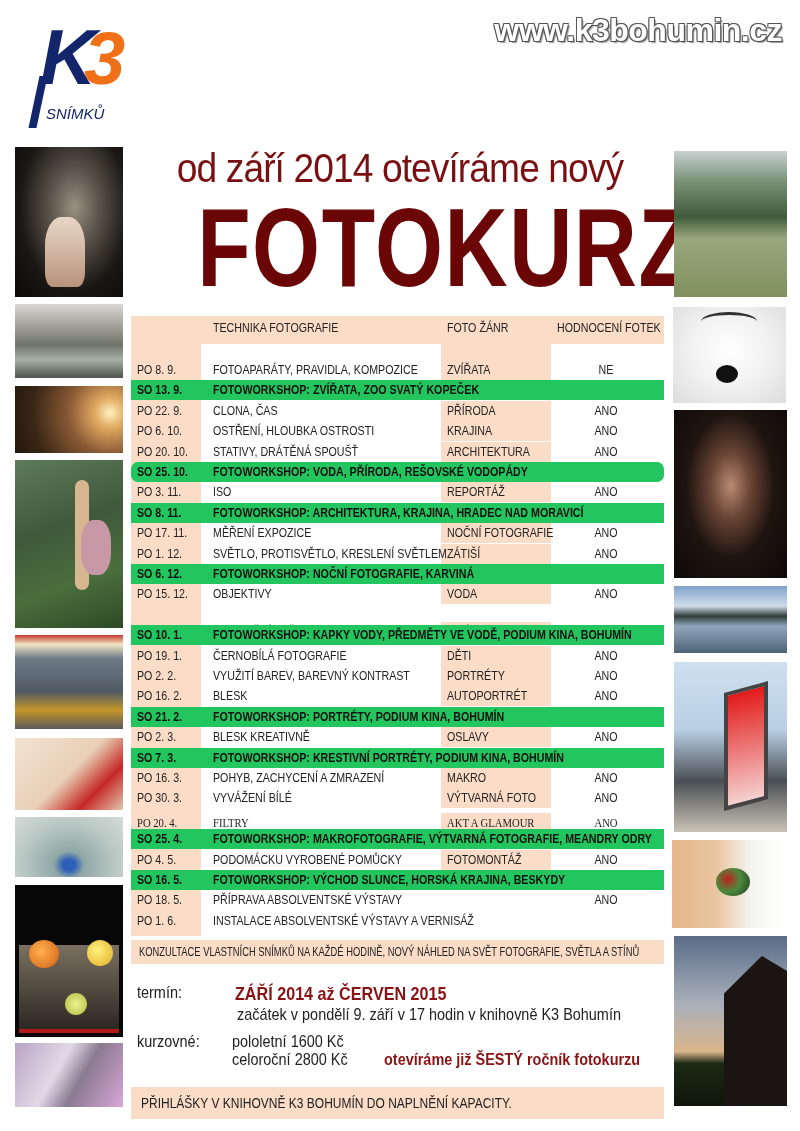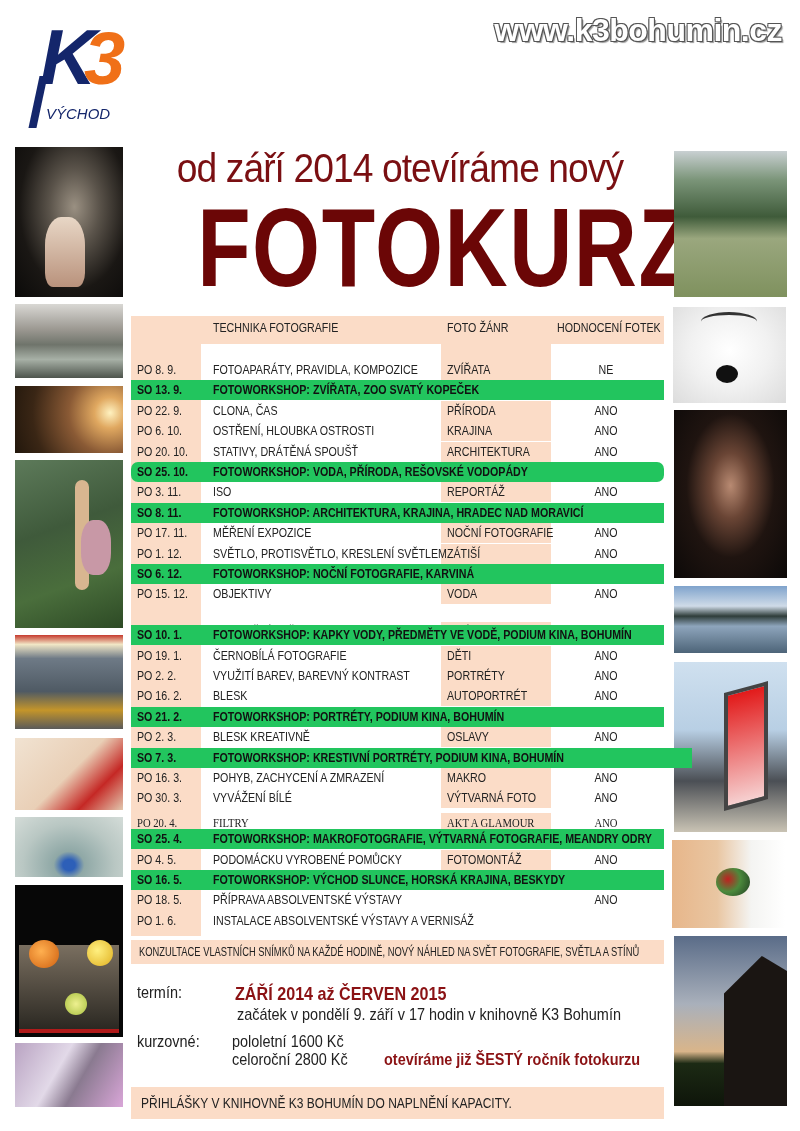--- a/index.html
+++ b/index.html
@@ -37,21 +37,21 @@
   .signup{left:131px;top:1087px;width:533px;height:32px;background:#fbdcc7;font-size:15px;line-height:32px;color:#222;}
   .signup span{position:absolute;left:10px;white-space:nowrap;transform:scaleX(0.8);transform-origin:left center;}
 </style>
 </head>
 <body>
 
 <div class="abs logo">
   <div class="logo-bar"></div>
   <span class="logo-k">K</span>
   <span class="logo-3">3</span>
-  <span class="logo-sub">VÝCHOD</span>
+  <span class="logo-sub">SNÍMKŮ</span>
 </div>
 <div class="abs url">www.k3bohumin.cz</div>
 
 <div class="abs sub-head">od září 2014 otevíráme nový</div>
 <div class="abs main-head">FOTOKURZ</div>
 
 <div>
   <div class="photo" style="left:15px;top:147px;width:108px;height:150px;background:radial-gradient(ellipse at 55% 40%,#9a9082 0%,#5a534a 30%,#1a1714 65%,#0b0a09 100%);">
       <div style="position:absolute;left:30px;top:70px;width:40px;height:70px;background:linear-gradient(#e8d7c6,#b9927c);border-radius:40% 40% 20% 20%;"></div>
     </div>
@@ -208,21 +208,21 @@
         <span class="d">SO 21.  2.</span>
         <span class="t">FOTOWORKSHOP: PORTRÉTY, PODIUM KINA, BOHUMÍN</span>
       </div>
       <div class="row" style="top: 411.2px;">
         <div class="col-bg" style="left: 310px; top: 0px; width: 110px; height: 20px;"></div>
         <span class="d">PO  2.  3.</span>
         <span class="t">BLESK KREATIVNĚ</span>
         <span class="g">OSLAVY</span>
         <span class="r">ANO</span>
       </div>
-      <div class="row ws" style="top: 431.6px; padding-left: 28px;">
+      <div class="row ws" style="top: 431.6px;">
         <span class="d">SO  7.  3.</span>
         <span class="t">FOTOWORKSHOP: KRESTIVNÍ PORTRÉTY, PODIUM KINA, BOHUMÍN</span>
       </div>
       <div class="row" style="top: 452px;">
         <div class="col-bg" style="left: 310px; top: 0px; width: 110px; height: 20px;"></div>
         <span class="d">PO 16.  3.</span>
         <span class="t">POHYB, ZACHYCENÍ A ZMRAZENÍ</span>
         <span class="g">MAKRO</span>
         <span class="r">ANO</span>
       </div>

